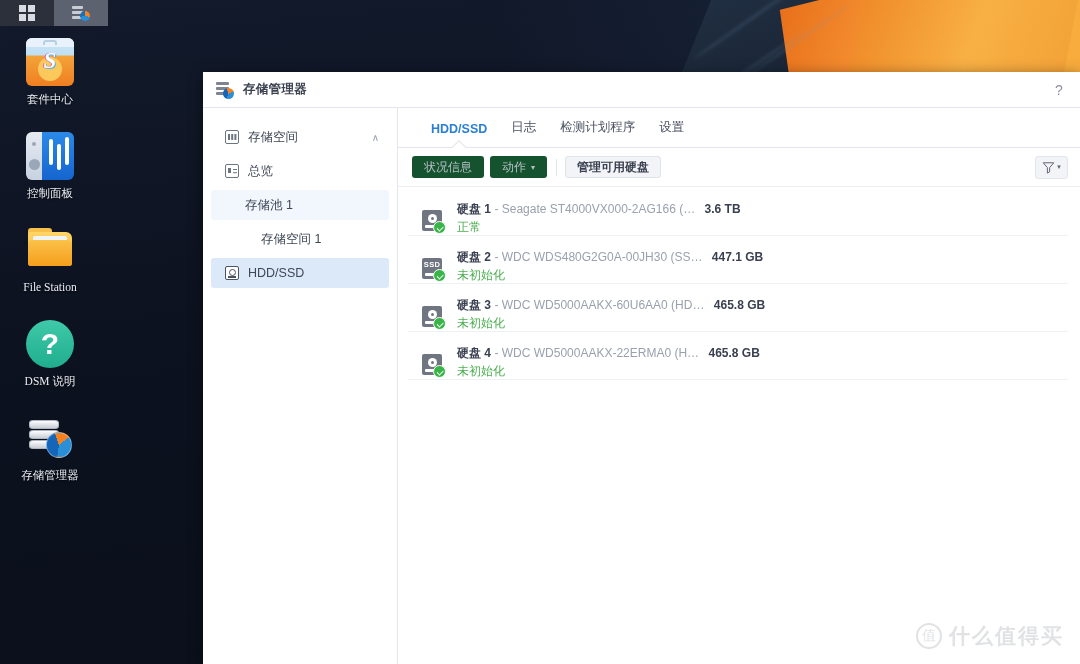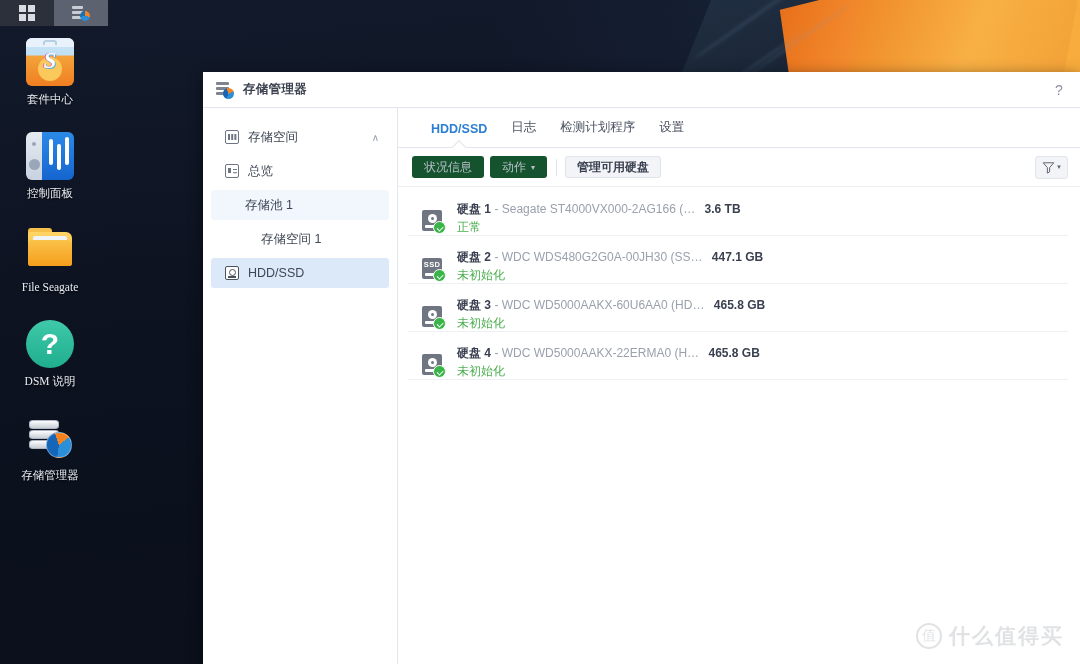--- a/index.html
+++ b/index.html
@@ -373,21 +373,21 @@
       <div class="cap">控制面板</div>
     </div>
 
     <div class="desk-icon">
       <div class="glyph ico-fs">
         <span class="tab"></span>
           <span class="back"></span>
         <span class="sheet"></span>
           <span class="front"></span>
       </div>
-      <div class="cap">File Seagate</div>
+      <div class="cap">File Station</div>
     </div>
 
     <div class="desk-icon">
       <div class="glyph ico-help">
           <span>?</span>
         </div>
       <div class="cap">DSM 说明</div>
     </div>
 
     <div class="desk-icon">

